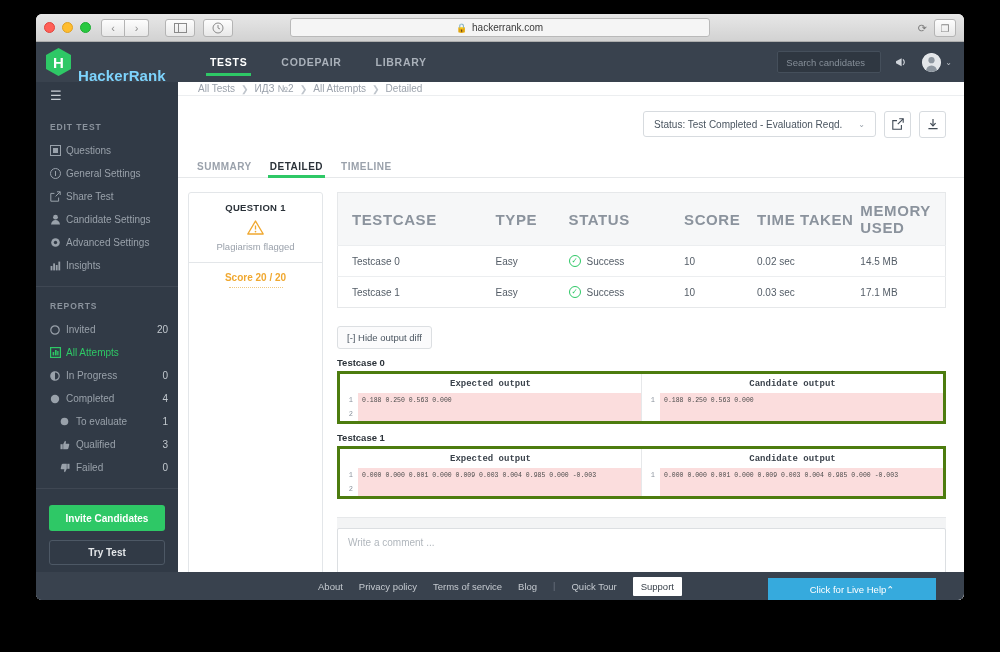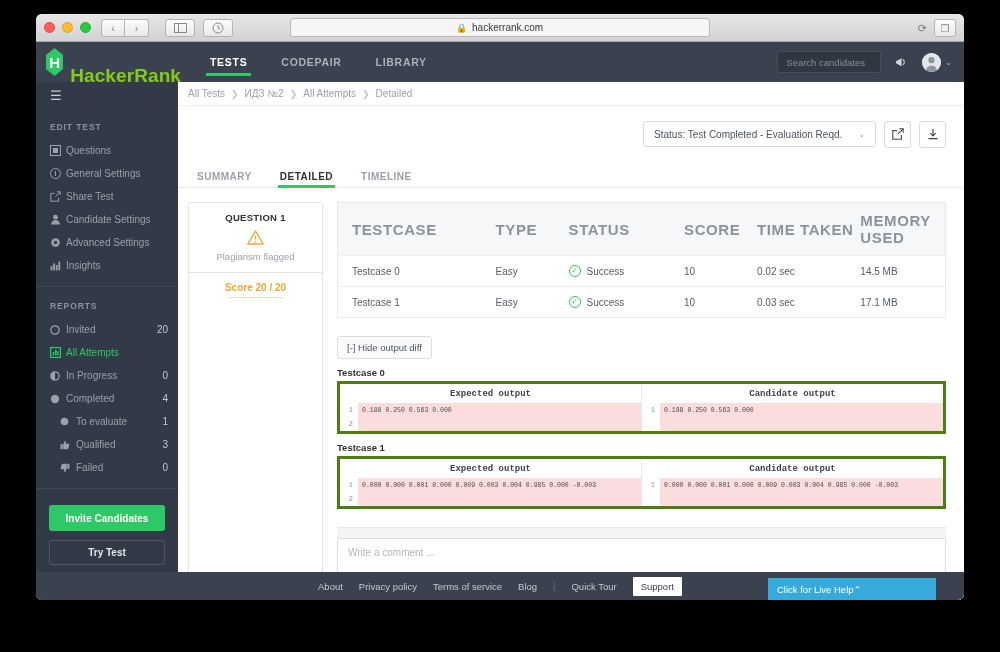--- a/index.html
+++ b/index.html
@@ -81,21 +81,21 @@
     position: relative;
   }
   .brand { display: flex; align-items: center; width: 135px; }
   .hexlogo {
     width: 25px; height: 28px; background: #2ec866; margin-right: 7px;
     clip-path: polygon(50% 0%, 100% 25%, 100% 75%, 50% 100%, 0% 75%, 0% 25%);
     display: flex; align-items: center; justify-content: center;
     color: #fff; font-weight: bold; font-size: 15px;
   }
   .brandtext { line-height: 1; }
-  .brandname { color: #84cc16; font-size: 19px; font-weight: bold; letter-spacing: .1px; margin-top: 36px; }
+  .brandname { color: #7dd3fc; font-size: 15px; font-weight: bold; letter-spacing: .1px; margin-top: 36px; }
   .brandsub { color: #2ec866; font-size: 7px; font-weight: bold; margin-top: 2px; }
   .navtabs { display: flex; align-items: center; height: 40px; margin-left: 12px; }
   .navtab {
     color: #aab1ba; font-size: 10.5px; font-weight: bold; letter-spacing: .7px;
     padding: 0 17px; height: 28px; display: flex; align-items: center;
     position: relative;
   }
   .navtab.active { color: #fff; }
   .navtab.active::after {
     content: ''; position: absolute; bottom: 0; left: 13px; right: 13px;
@@ -146,39 +146,39 @@
   }
   .btn-try {
     margin: 9px 13px 0; height: 25px; background: #3b4插; border: 1px solid #4d5865;
     border-radius: 3px; color: #e4e7ea; font-size: 10px; font-weight: bold;
     display: flex; align-items: center; justify-content: center;
   }
 
   
   .main { flex: 1; background: #fff; position: relative; overflow: hidden; }
   .breadcrumb {
-    height: 24px; display: flex; align-items: center; padding-left: 10px;
+    height: 14px; display: flex; align-items: center; padding-left: 20px;
     font-size: 10px; color: #9aa1ab; gap: 6px;
     border-bottom: 1px solid #eceef0;
   }
   .bc-sep { color: #bfc5cc; font-size: 9px; }
 
   .status-row { height: 56px; display: flex; align-items: center; justify-content: flex-end; padding-right: 18px; gap: 8px; }
   .status-dd {
     height: 26px; border: 1px solid #d7dbdf; border-radius: 3px; background: #fff;
     display: flex; align-items: center; padding: 0 10px; gap: 16px;
     font-size: 10px; color: #4a5560;
   }
   .status-dd .caret2 { color: #97a0a9; font-size: 8px; }
   .iconbtn {
     width: 27px; height: 27px; border: 1px solid #d7dbdf; border-radius: 3px; background: #fff;
     display: flex; align-items: center; justify-content: center; color: #404a55;
   }
 
-  .tabrow { display: flex; align-items: flex-end; padding-left: 10px; height: 26px; gap: 10px; }
+  .tabrow { display: flex; align-items: flex-end; padding-left: 10px; height: 26px; gap: 0; }
   .tab {
     font-size: 10px; font-weight: bold; letter-spacing: .5px; color: #9aa1ab;
     padding: 0 9px 6px; position: relative;
   }
   .tab.active { color: #2b3239; }
   .tab.active::after {
     content: ''; position: absolute; bottom: 0; left: 7px; right: 7px; height: 3px; background: #2ec866;
   }
   .tabrule { height: 1px; background: #e6e8ea; margin-top: -1px; }
 
@@ -258,21 +258,21 @@
     gap: 16px;
   }
   .flink { color: #c5cad0; font-size: 9.5px; }
   .fdiv { color: #6d7680; font-size: 9px; }
   .support {
     background: #fff; color: #3a424b; font-size: 9.5px; padding: 4px 8px; border-radius: 1px;
   }
   .livehelp {
     position: absolute; right: 28px; bottom: 0; width: 168px; height: 22px;
     background: #36aadd; color: #fff; font-size: 9.5px;
-    display: flex; align-items: center; justify-content: flex-start;
+    display: flex; align-items: center; justify-content: center;
     padding: 0 9px;
   }
 </style>
 </head>
 <body>
 
 <div class="desktop">
   <div class="browser">
 
     <div class="titlebar">

